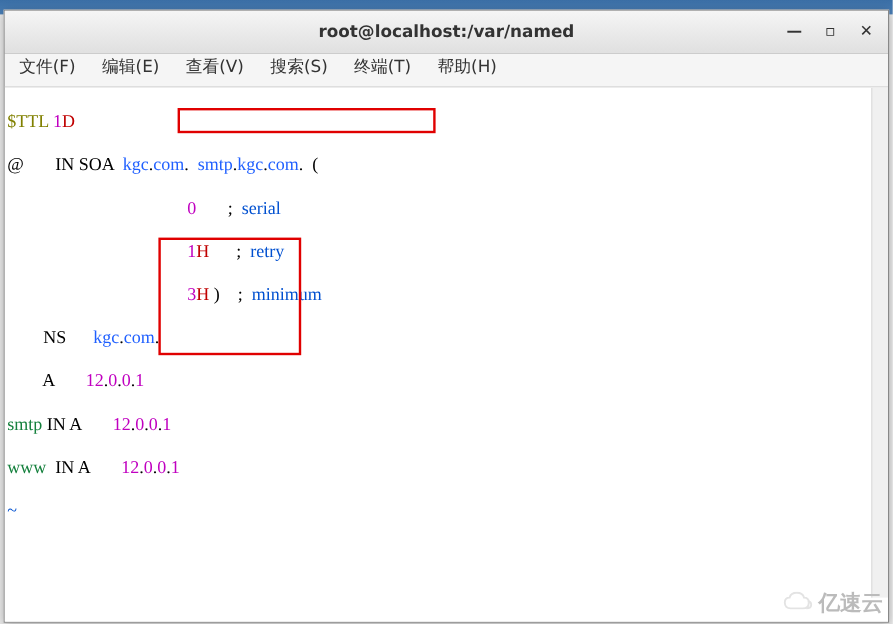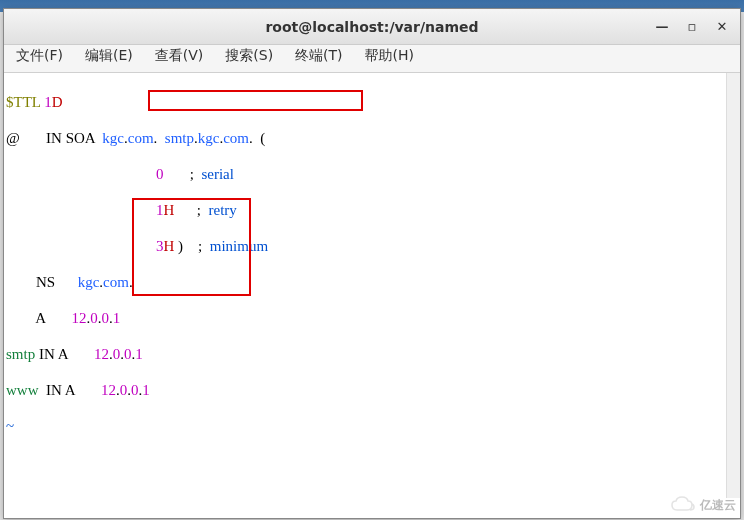--- a/index.html
+++ b/index.html
@@ -101,21 +101,21 @@
       border: 2px solid #e00000;
       position: absolute;
       pointer-events: none;
       z-index: 5;
     }
     #hl1 { top: 17px; left: 144px; width: 215px; height: 21px; }
     #hl2 { top: 125px; left: 128px; width: 119px; height: 98px; }
     .watermark {
       position: absolute;
       bottom: 6px; right: 8px;
-      font-size: 12px;
+      font-size: 18px;
       color: #bbb;
       font-weight: bold;
       display: flex;
       align-items: center;
       gap: 4px;
       z-index: 20;
     }
     .watermark svg { opacity: 0.4; }
   </style>
 </head>

